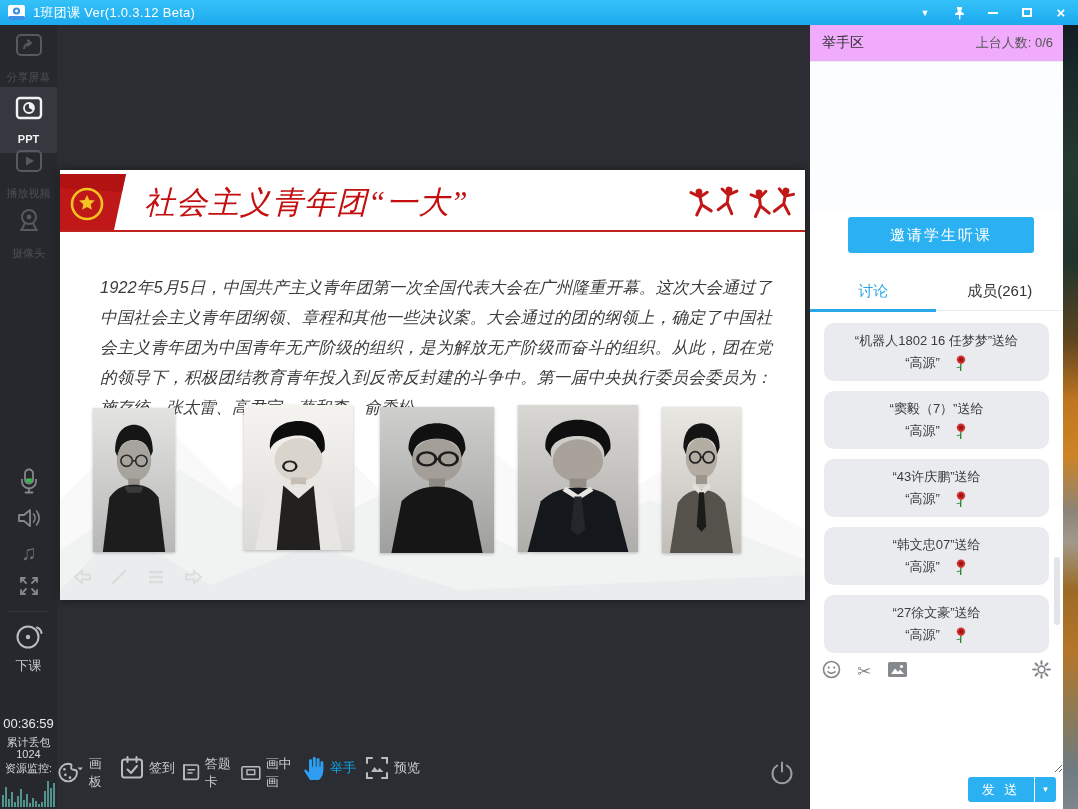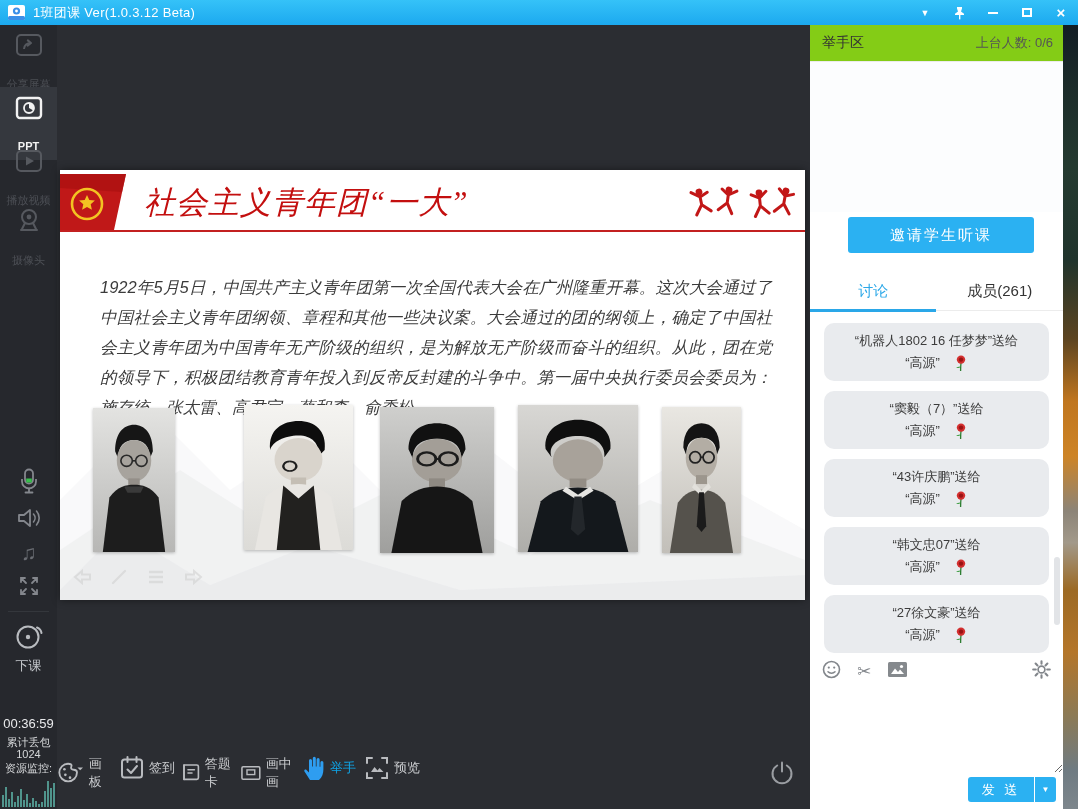--- a/index.html
+++ b/index.html
@@ -16,21 +16,21 @@
   .win-btn{width:34px;height:25px;display:flex;align-items:center;justify-content:center;
     color:#fff;font-size:12px;cursor:default;}
   .win-btn.caret{font-size:9px;}
   .min-glyph{display:inline-block;width:10px;border-bottom:2px solid #fff;}
   .max-glyph{display:inline-block;width:10px;height:9px;border:2px solid #fff;}
   .close-glyph{font-size:15px;font-weight:bold;line-height:1;}
 
   
   .sidebar{position:absolute;left:0;top:25px;width:57px;height:784px;background:#26282d;}
   .side-item{position:absolute;left:0;width:57px;display:flex;flex-direction:column;
-    align-items:center;gap:20px;color:#62656b;}
+    align-items:center;gap:13px;color:#62656b;}
   .side-item .lbl{font-size:11px;color:#4c4f55;}
   .side-item.active{background:#35383e;color:#f2f2f2;padding:9px 0 8px;}
   .side-item.active .lbl{color:#f2f2f2;font-weight:bold;}
   .side-tool{position:absolute;left:0;width:57px;display:flex;justify-content:center;color:#76797f;}
   .side-divider{position:absolute;left:8px;width:41px;border-top:1px solid #34373c;}
   .endclass{position:absolute;left:0;width:57px;display:flex;flex-direction:column;align-items:center;
     gap:4px;color:#b9bcc0;}
   .endclass .lbl{font-size:13px;color:#c6c9cd;}
   .side-timer{position:absolute;left:0;width:57px;text-align:center;color:#e9eaec;font-size:13px;}
   .side-stat{position:absolute;left:0;width:57px;text-align:center;color:#d6d8da;font-size:11px;line-height:12px;}
@@ -59,21 +59,21 @@
   .tool-item{position:absolute;top:730px;width:56px;display:flex;flex-direction:row;align-items:center;
     gap:4px;color:#b9bbbf;}
   .tool-item .lbl{font-size:13px;color:#c9cbce;}
   .tool-item.active{color:#2e9df0;}
   .tool-item.active .lbl{color:#0ea5e9;}
   .power-btn{position:absolute;left:712px;top:735px;width:26px;height:26px;color:#9a9da2;}
 
   
   .rpanel{position:absolute;left:810px;top:25px;width:253px;height:784px;background:#fff;}
   .rp-header{position:absolute;left:0;top:0;width:100%;height:37px;display:flex;align-items:center;
-    border-bottom:1px solid #ececec;background:#84cc16;}
+    border-bottom:1px solid #ececec;background:#f0abfc;}
   .rp-header .rp-title{margin-left:12px;font-size:14px;color:#333;}
   .rp-header .rp-count{margin-left:auto;margin-right:10px;font-size:13px;color:#555;}
   .hands-area{position:absolute;left:0;top:37px;width:100%;height:150px;background:#fcfdfe;}
   .invite-btn{position:absolute;left:38px;top:192px;width:186px;height:36px;background:#2bb1f2;
     color:#fff;font-size:15px;letter-spacing:2px;border:none;border-radius:3px;display:flex;
     align-items:center;justify-content:center;}
   .tabs{position:absolute;left:0;top:248px;width:100%;height:38px;display:flex;border-bottom:1px solid #ececec;}
   .tab{flex:1;display:flex;align-items:center;justify-content:center;font-size:15px;color:#333;}
   .tab.active{color:#2aa7e8;}
   .tab-underline{position:absolute;left:0;top:284px;width:126px;height:3px;background:#2aa7e8;}

